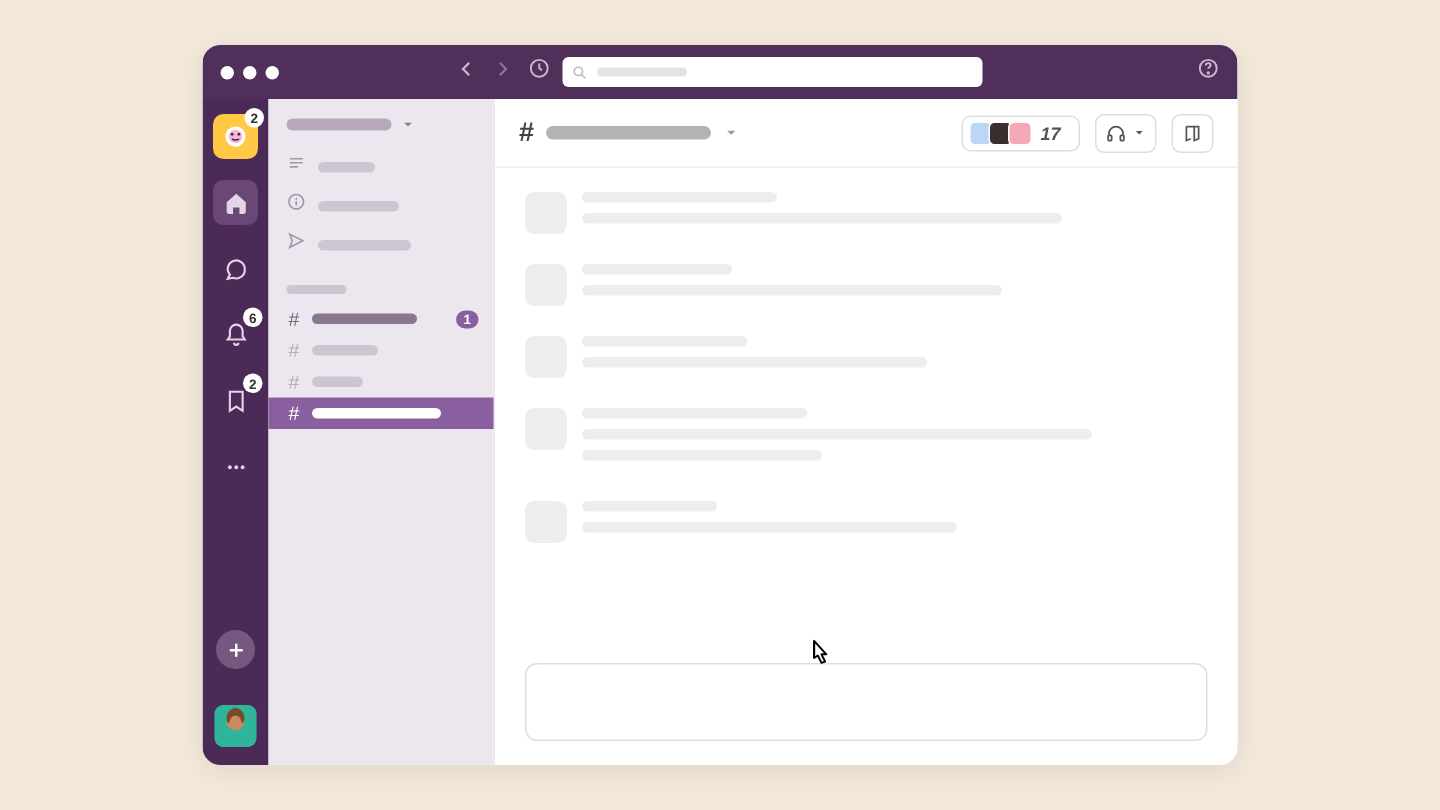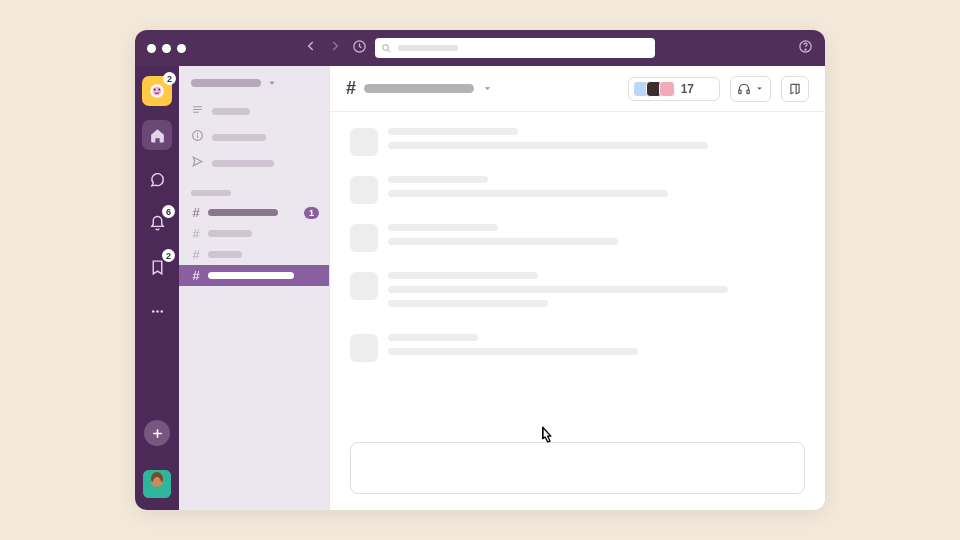--- a/index.html
+++ b/index.html
@@ -49,21 +49,21 @@
   .ch-badge { position: absolute; right: 10px; background: #8a5fa0; color: #fff; font-size: 9px; font-weight: 700; border-radius: 8px; padding: 1px 5px; }
   .ch-row.bold .ch-badge { background: #8a5fa0; }
   
   .main { flex: 1; background: #fff; display: flex; flex-direction: column; border-left: 1px solid #e8e2ea; }
   .chan-header { height: 46px; display: flex; align-items: center; padding: 0 16px; gap: 10px; border-bottom: 1px solid #eee; }
   .chan-title { display: flex; align-items: center; gap: 8px; }
   .chan-hash { font-size: 18px; font-weight: 700; color: #444; }
   .chan-name-ph { height: 9px; width: 110px; background: #b3b3b3; border-radius: 5px; }
   .chan-title svg { width: 11px; height: 11px; color: #999; }
   .chan-spacer { flex: 1; }
-  .members-pill { display: flex; align-items: center; gap: 6px; border: 1px solid #ddd; border-radius: 6px; padding: 3px 25px 3px 4px; }
+  .members-pill { display: flex; align-items: center; gap: 6px; border: 1px solid #ddd; border-radius: 6px; padding: 3px 12px 3px 4px; font-style: italic; }
   .mstack { display: flex; }
   .mavatar { width: 16px; height: 16px; border-radius: 4px; margin-left: -3px; border: 1.5px solid #fff; }
   .mavatar:first-child { margin-left: 0; }
   .mcount { font-size: 12px; color: #555; font-weight: 600; }
   .hdr-btn { border: 1px solid #ddd; border-radius: 6px; height: 26px; display: flex; align-items: center; padding: 0 6px; gap: 4px; color: #555; }
   .hdr-btn svg { width: 14px; height: 14px; }
   .messages { flex: 1; padding: 16px 20px 4px 20px; overflow: hidden; }
   .msg { display: flex; gap: 10px; margin-bottom: 20px; }
   .msg-av { width: 28px; height: 28px; border-radius: 6px; background: #ededed; flex-shrink: 0; }
   .msg-body { flex: 1; }

